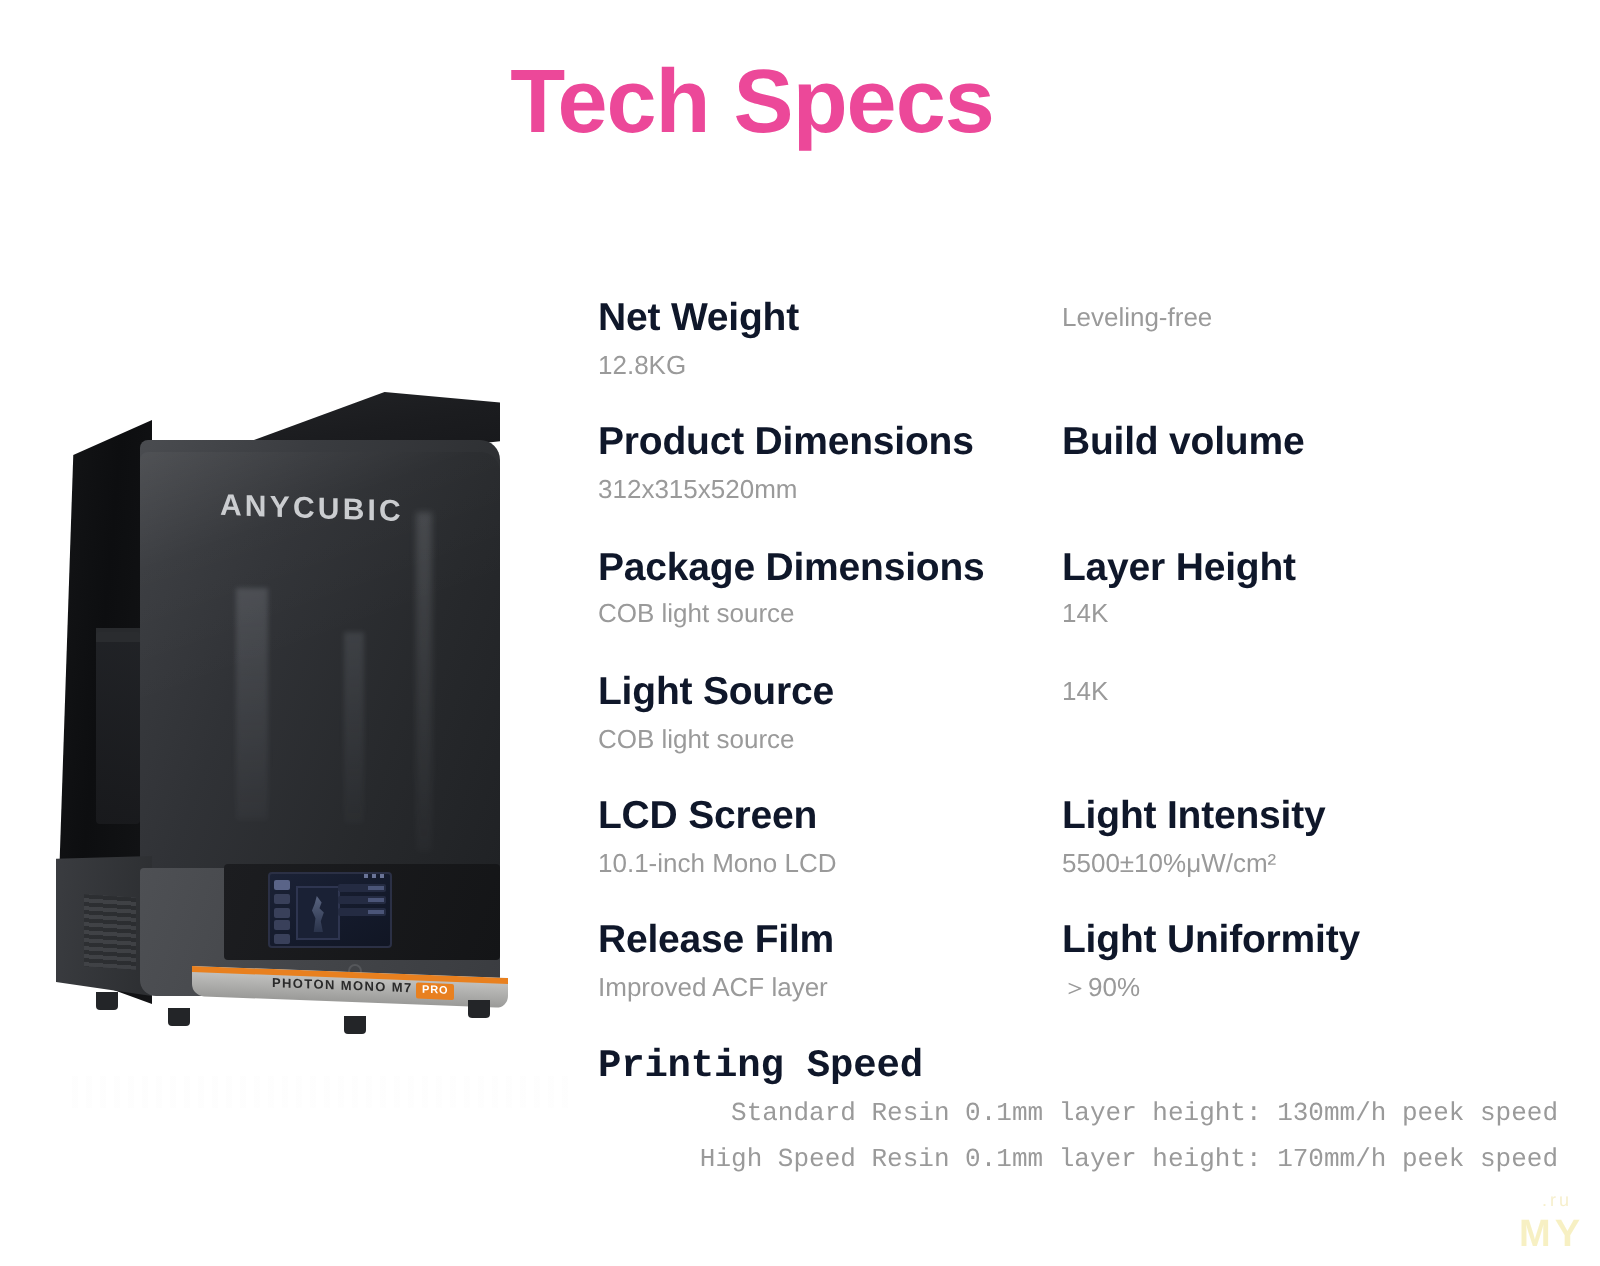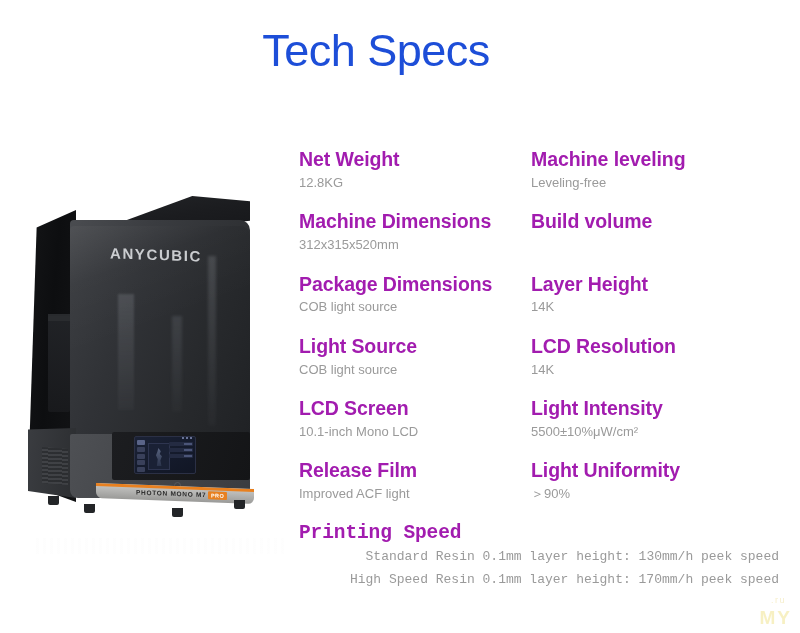--- a/index.html
+++ b/index.html
@@ -19,23 +19,23 @@
   }
 
   
   .page-title {
     position: absolute;
     top: 24px;
     left: 0;
     width: 752px;
     text-align: center;
     font-size: 45px;
-    font-weight: normal;
+    font-weight: bold;
     letter-spacing: -0.5px;
-    color: #1d4ed8;
+    color: #ec4899;
     line-height: 1.2;
   }
 
   
   .printer-figure {
     position: absolute;
     left: 22px;
     top: 196px;
     width: 250px;
     height: 330px;
@@ -356,21 +356,21 @@
     grid-template-columns: 232px 248px;
     column-gap: 0px;
     row-gap: 0px;
   }
   .spec-item {
     margin-bottom: 18px;
   }
   .spec-label {
     font-size: 19.5px;
     font-weight: bold;
-    color: #a21caf;
+    color: #0f172a;
     line-height: 1.22;
     letter-spacing: -0.1px;
     white-space: nowrap;
   }
   .spec-value {
     font-size: 13px;
     color: #9a9a9a;
     line-height: 1.5;
     margin-top: 1px;
     white-space: nowrap;
@@ -498,62 +498,60 @@
 </div>
 
 <div class="specs">
   <div class="spec-grid">
 
     <div class="spec-item">
       <div class="spec-label">Net Weight</div>
       <div class="spec-value">12.8KG</div>
     </div>
     <div class="spec-item">
-      <div class="spec-label">Machine leveling</div>
       <div class="spec-value">Leveling-free</div>
     </div>
 
     <div class="spec-item">
-      <div class="spec-label">Machine Dimensions</div>
+      <div class="spec-label">Product Dimensions</div>
       <div class="spec-value">312x315x520mm</div>
     </div>
     <div class="spec-item">
       <div class="spec-label">Build volume</div>
     </div>
 
     <div class="spec-item">
       <div class="spec-label">Package Dimensions</div>
       <div class="spec-value">COB light source</div>
     </div>
     <div class="spec-item">
       <div class="spec-label">Layer Height</div>
       <div class="spec-value">14K</div>
     </div>
 
     <div class="spec-item">
       <div class="spec-label">Light Source</div>
       <div class="spec-value">COB light source</div>
     </div>
     <div class="spec-item">
-      <div class="spec-label">LCD Resolution</div>
       <div class="spec-value">14K</div>
     </div>
 
     <div class="spec-item">
       <div class="spec-label">LCD Screen</div>
       <div class="spec-value">10.1-inch Mono LCD</div>
     </div>
     <div class="spec-item">
       <div class="spec-label">Light Intensity</div>
       <div class="spec-value">5500±10%μW/cm²</div>
     </div>
 
     <div class="spec-item">
       <div class="spec-label">Release Film</div>
-      <div class="spec-value">Improved ACF light</div>
+      <div class="spec-value">Improved ACF layer</div>
     </div>
     <div class="spec-item">
       <div class="spec-label">Light Uniformity</div>
       <div class="spec-value">＞90%</div>
     </div>
   </div>
 
   <div class="spec-item spec-wide">
     <div class="spec-label">Printing Speed</div>
     <div class="spec-value">Standard Resin 0.1mm layer height: 130mm/h peek speed</div>

